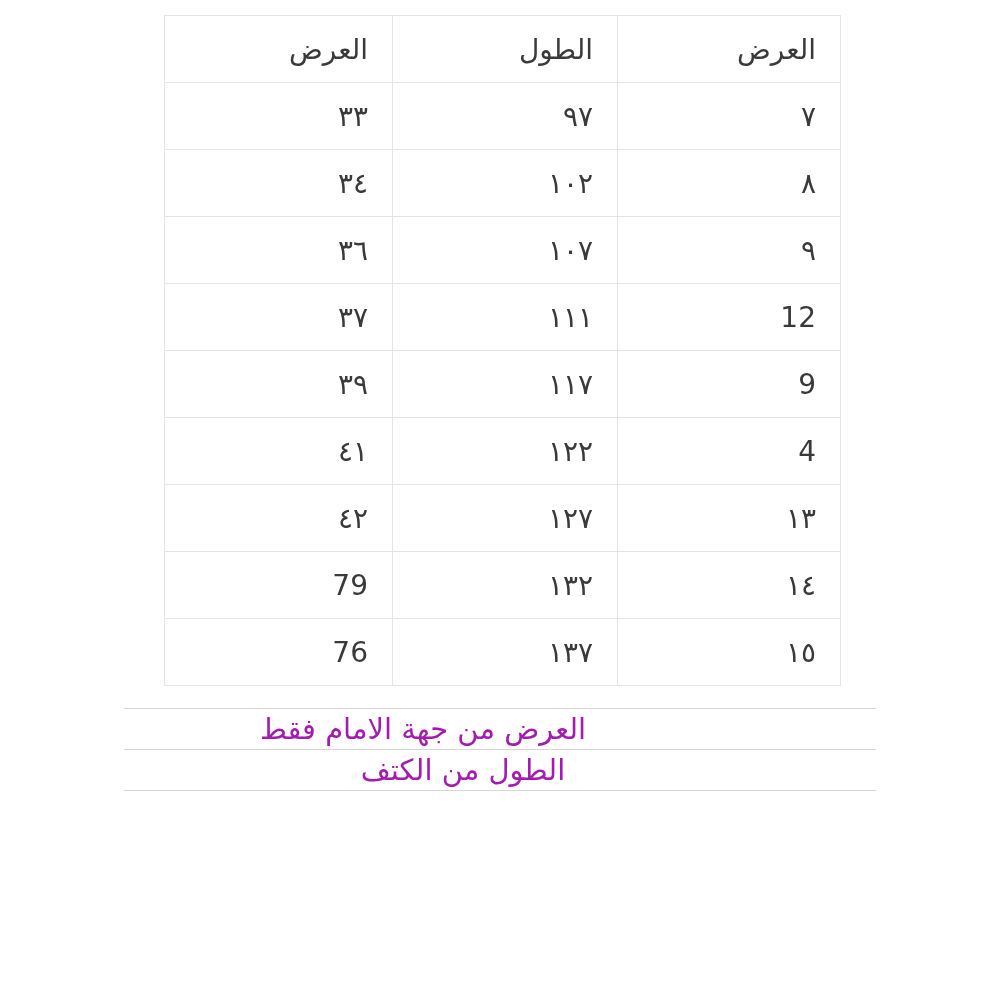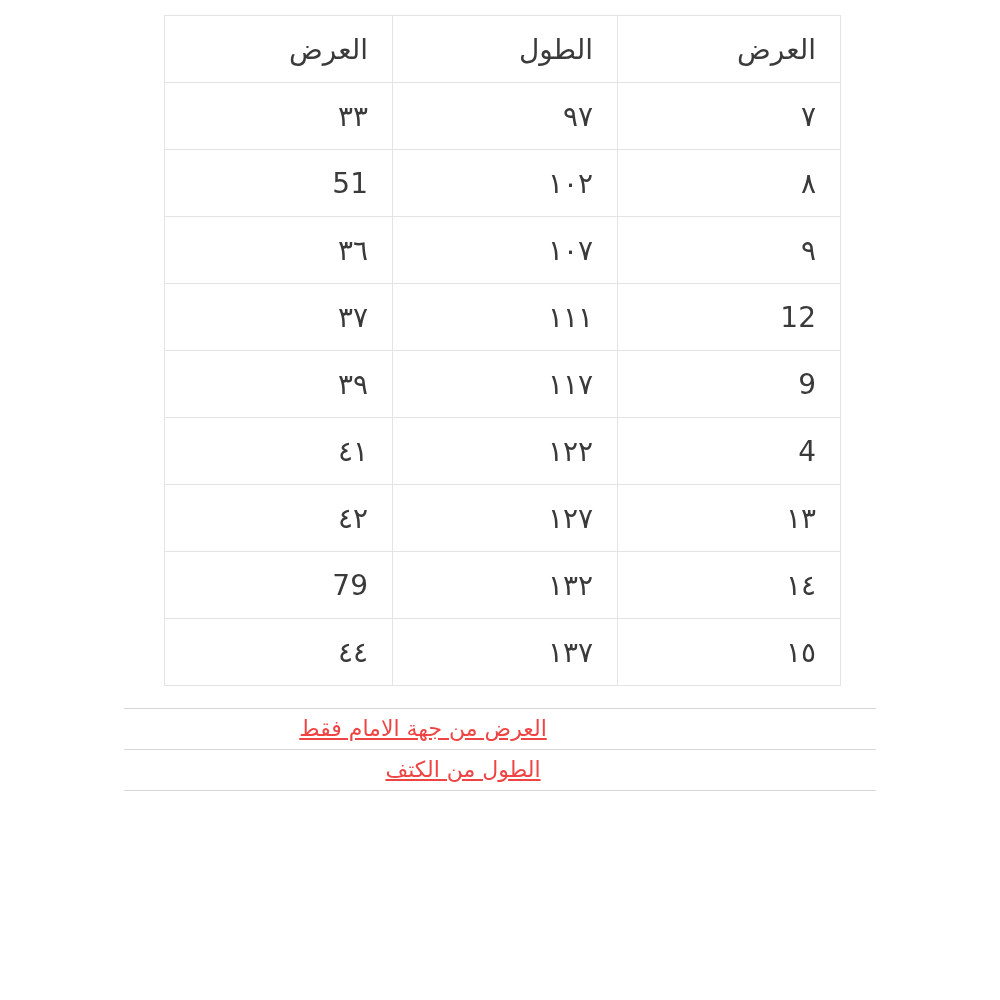--- a/index.html
+++ b/index.html
@@ -55,25 +55,24 @@
   }
   .note {
     height: 40px;
     border-bottom: 1px solid #d6d6d6;
     text-align: center;
     line-height: 40px;
   }
   .note-text {
     position: relative;
     display: inline-block;
-    color: #ef4444;
-    font-size: 22px;
+    color: #a21caf;
+    font-size: 29px;
     line-height: 40px;
     white-space: nowrap;
-    text-decoration: underline;
   }
   .note:nth-child(1) .note-text { left: -77px; }
   .note:nth-child(2) .note-text { left: -37px; }
   .note:nth-child(3) .note-text { left: -40px; }
 </style>
 </head>
 <body>
 
 <div class="page">
 
@@ -92,21 +91,21 @@
     </thead>
     <tbody>
       <tr>
         <td>٧</td>
         <td>٩٧</td>
         <td>٣٣</td>
       </tr>
       <tr>
         <td>٨</td>
         <td>١٠٢</td>
-        <td>51</td>
+        <td>٣٤</td>
       </tr>
       <tr>
         <td>٩</td>
         <td>١٠٧</td>
         <td>٣٦</td>
       </tr>
       <tr>
         <td>12</td>
         <td>١١١</td>
         <td>٣٧</td>
@@ -127,21 +126,21 @@
         <td>٤٢</td>
       </tr>
       <tr>
         <td>١٤</td>
         <td>١٣٢</td>
         <td>79</td>
       </tr>
       <tr>
         <td>١٥</td>
         <td>١٣٧</td>
-        <td>٤٤</td>
+        <td>76</td>
       </tr>
     </tbody>
   </table>
 
   <div class="notes">
     <div class="note">
       <span class="note-text">العرض من جهة الامام فقط</span>
     </div>
     <div class="note">
       <span class="note-text">الطول من الكتف</span>

